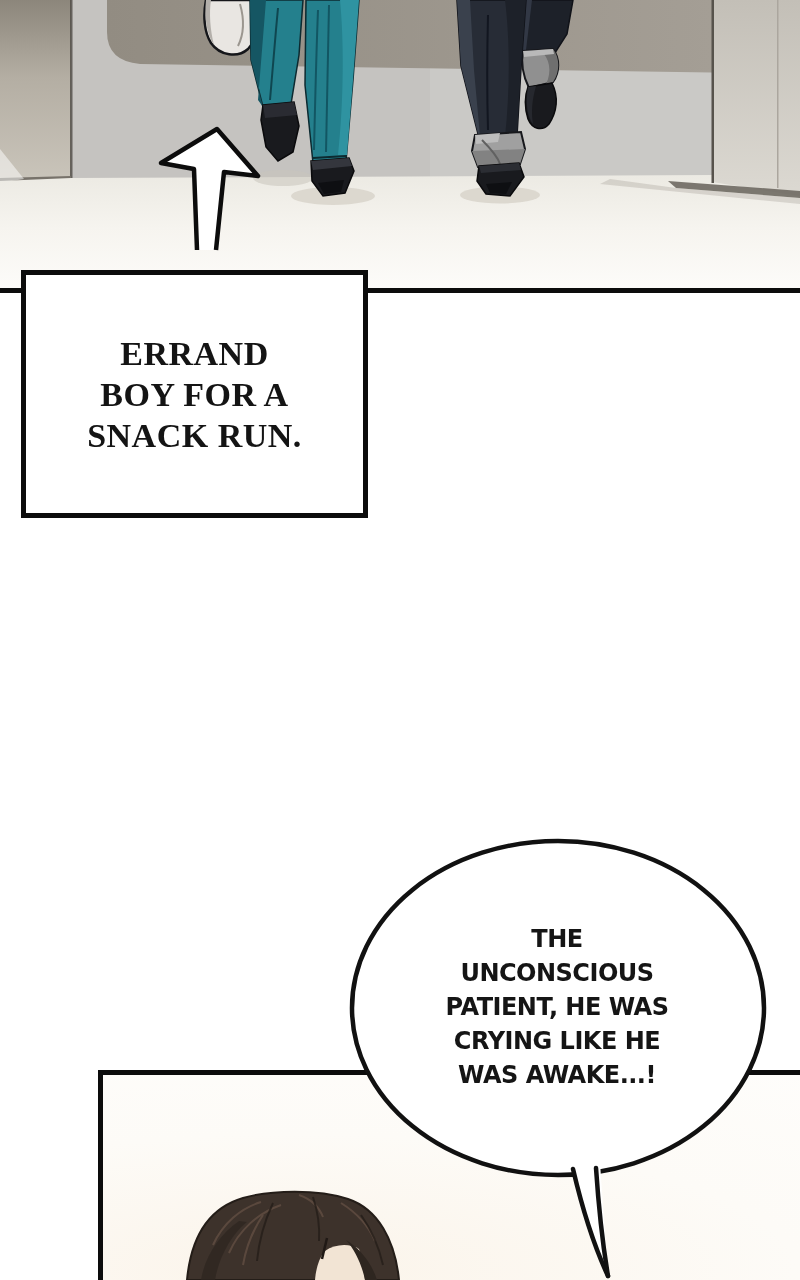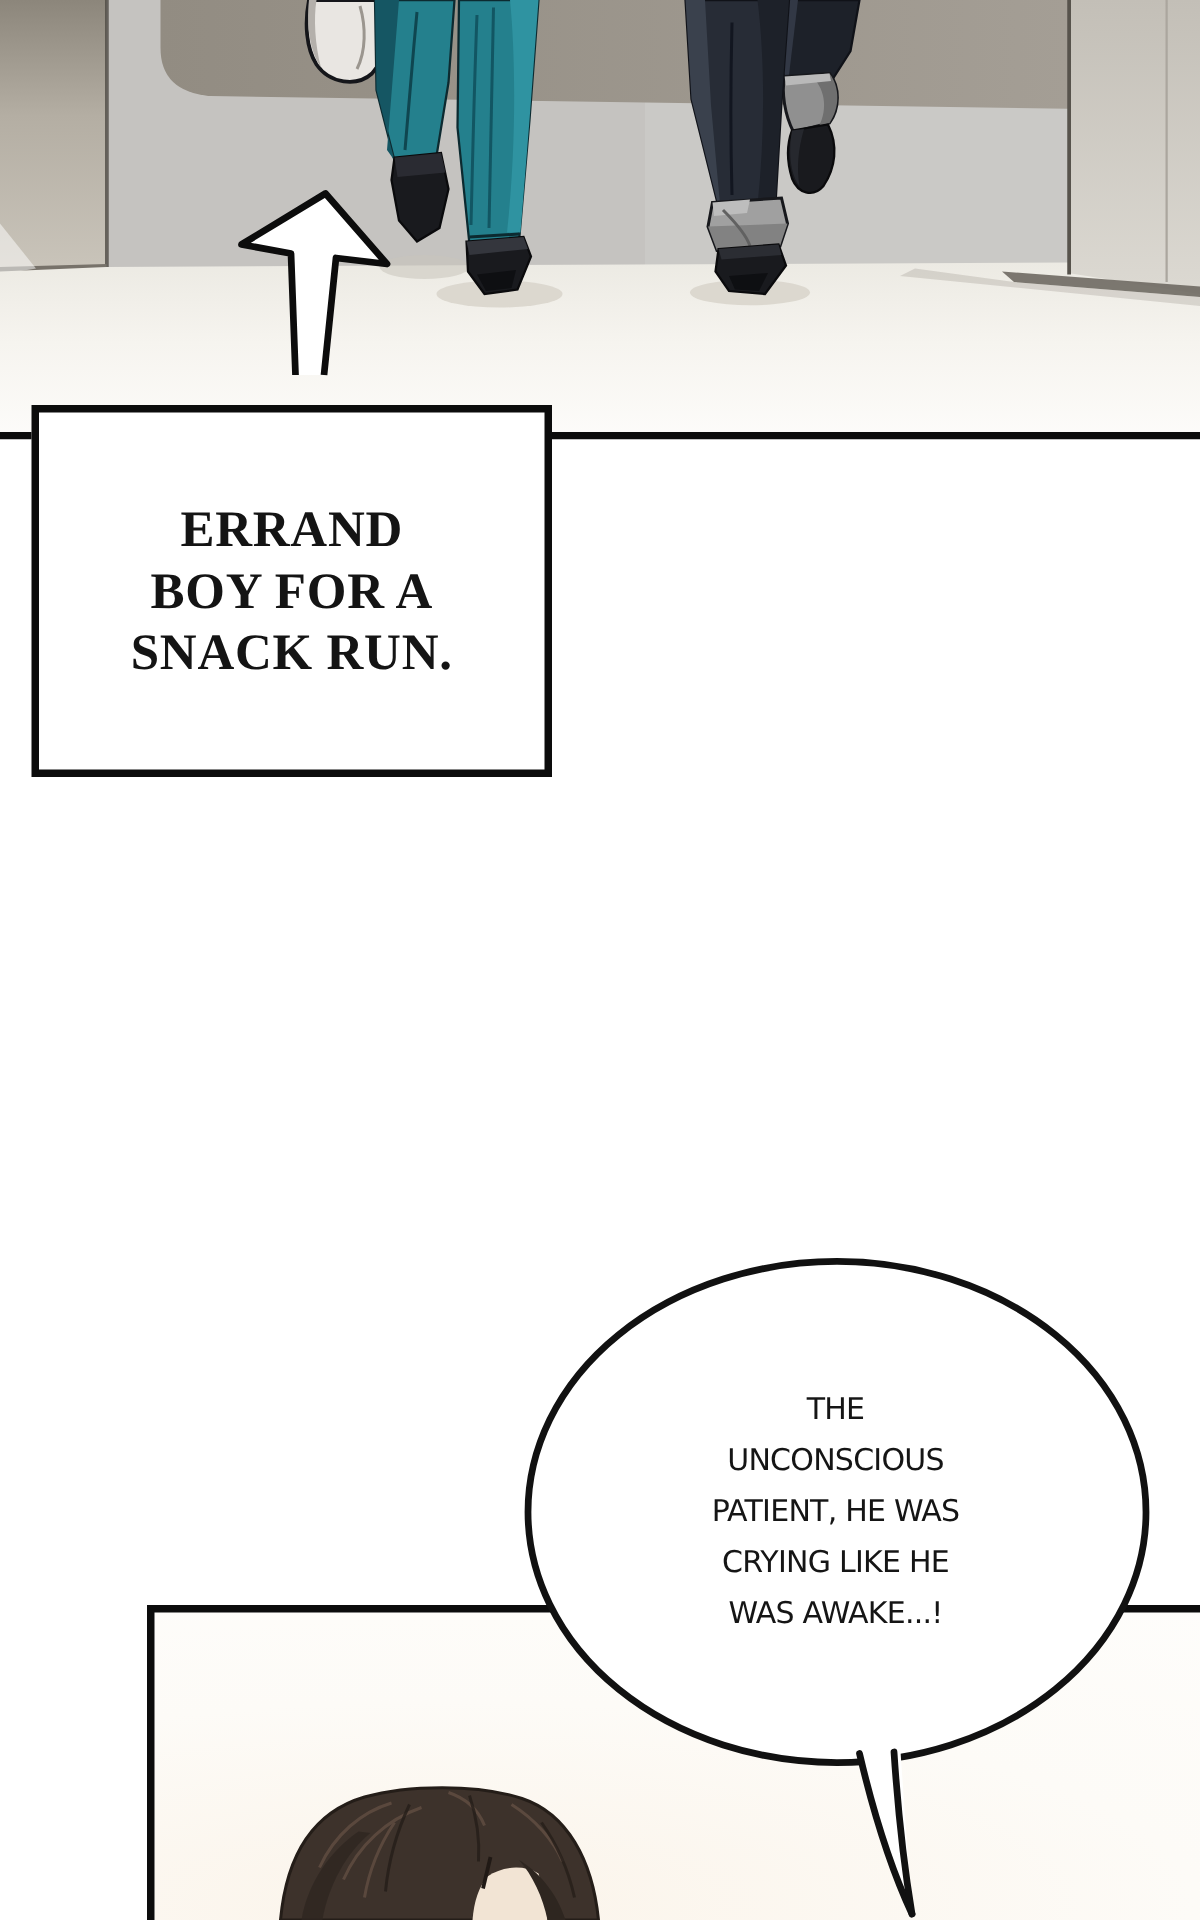--- a/index.html
+++ b/index.html
@@ -22,22 +22,22 @@
   #panel-2{
     position:absolute;left:98px;top:1070px;width:702px;height:210px;
     border-top:5px solid var(--ink,#0c0c0c);border-left:5px solid var(--ink,#0c0c0c);
     background:radial-gradient(130% 120% at 28% 95%, var(--panel2-bg,#fbf4ea) 0%, #fdfbf7 55%, #fefdfb 100%);
     z-index:2;box-sizing:border-box;
   }
   #panel-2 svg{position:absolute;left:0;bottom:0;}
   #speech-bubble-svg{position:absolute;left:340px;top:828px;z-index:4;}
   #speech-bubble-text{
     position:absolute;left:407px;top:922px;width:300px;z-index:5;
-    font-family:"DejaVu Sans","Liberation Sans",sans-serif;font-weight:400;
-    font-size:20px;line-height:34px;color:#151515;text-align:center;
+    font-family:"DejaVu Sans","Liberation Sans",sans-serif;font-weight:700;
+    font-size:24px;line-height:34px;color:#151515;text-align:center;
     white-space:pre-line;letter-spacing:-0.5px;
   }
 </style>
 </head>
 <body>
 
 <div id="page">
 
   <svg id="panel-1" viewBox="0 0 800 293" width="800" height="293">
     <defs>

